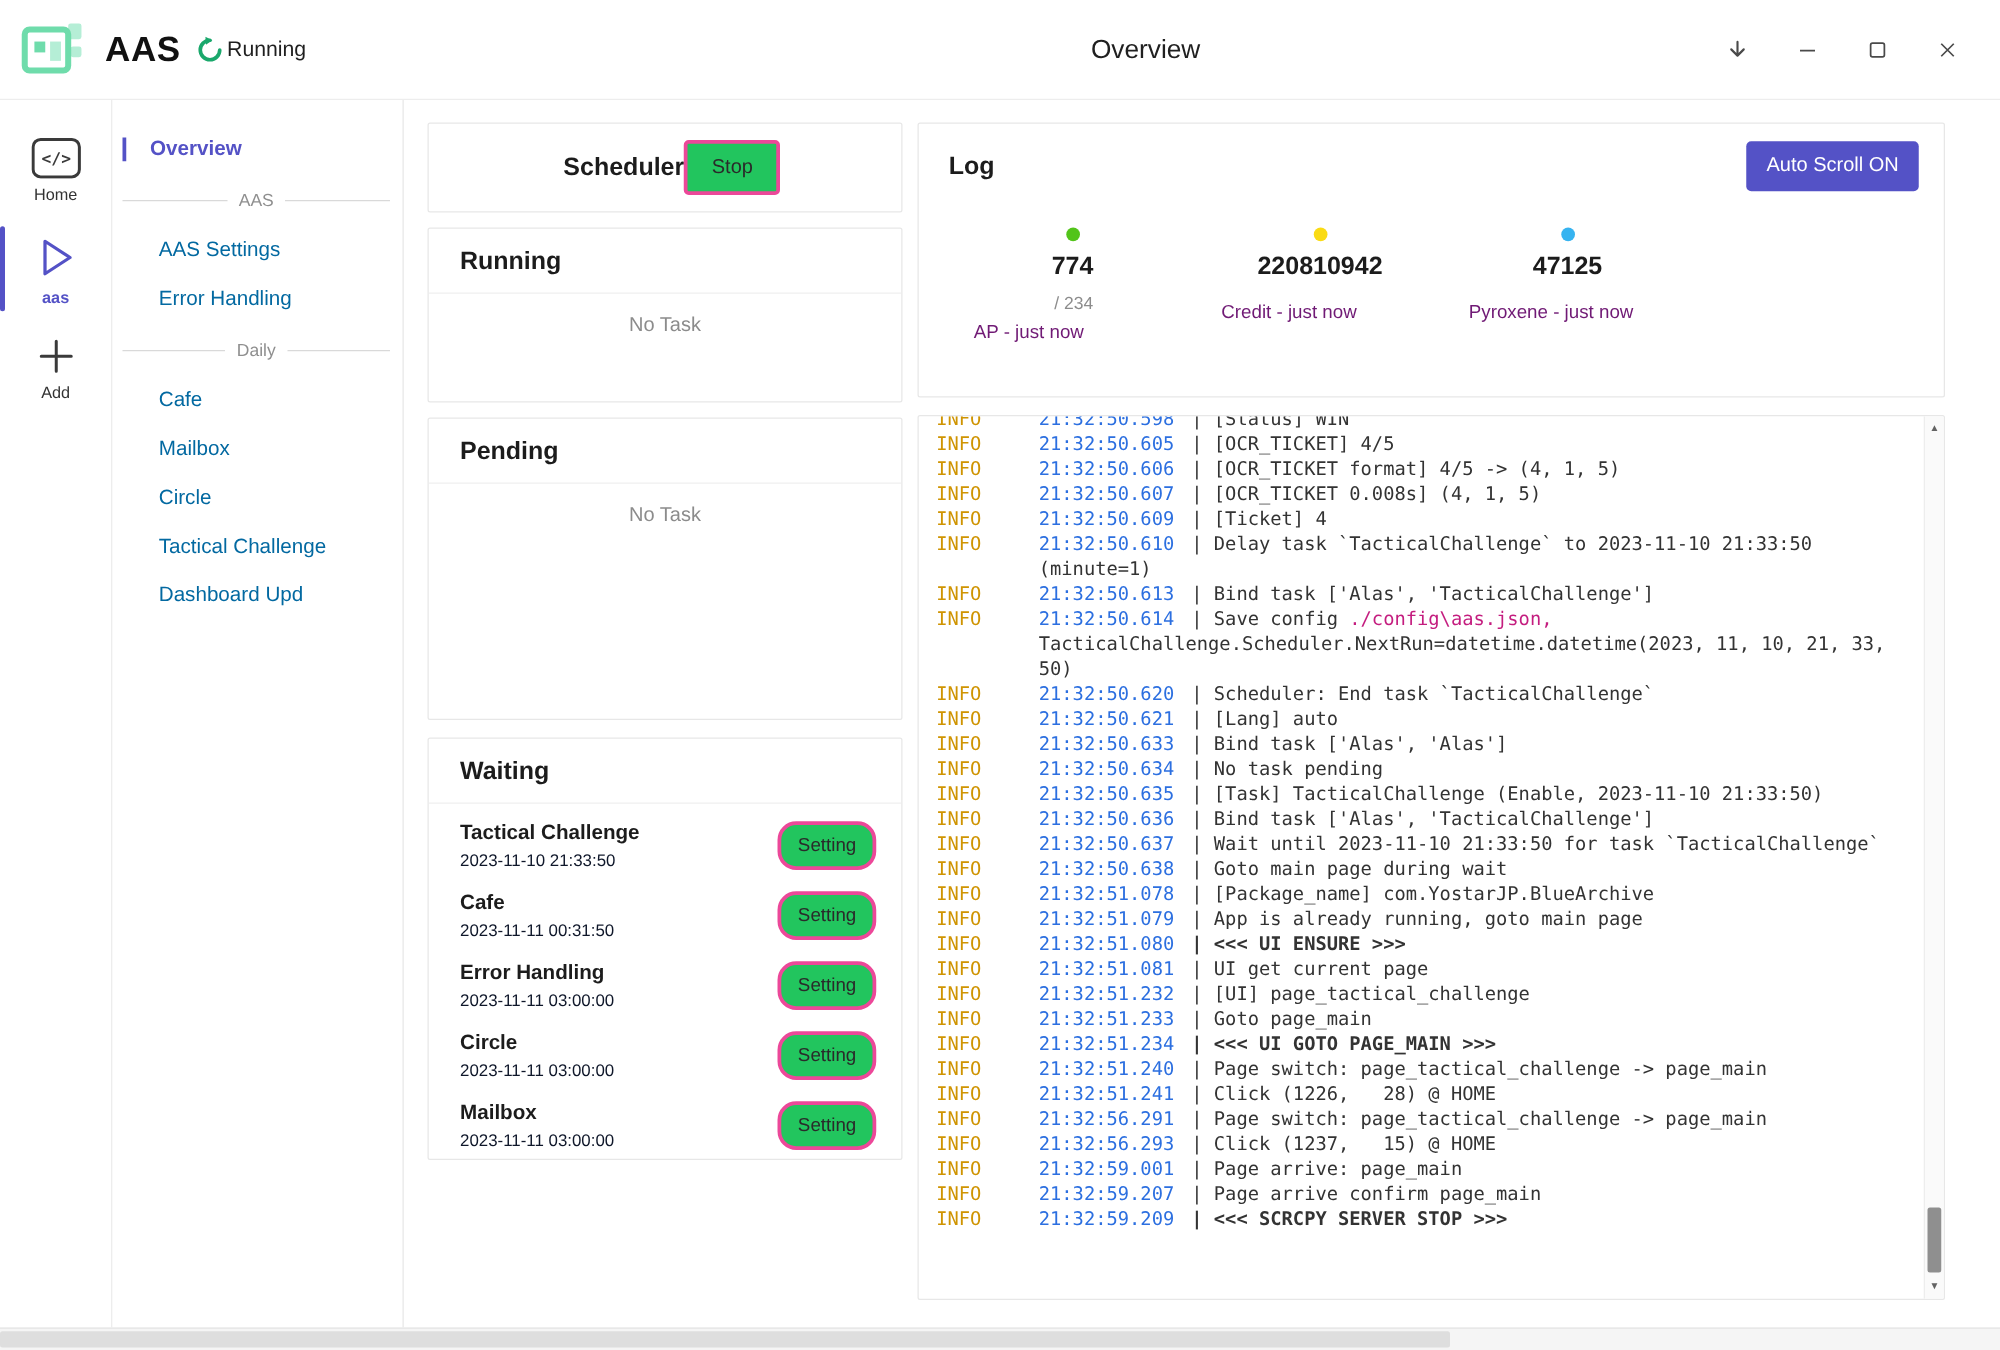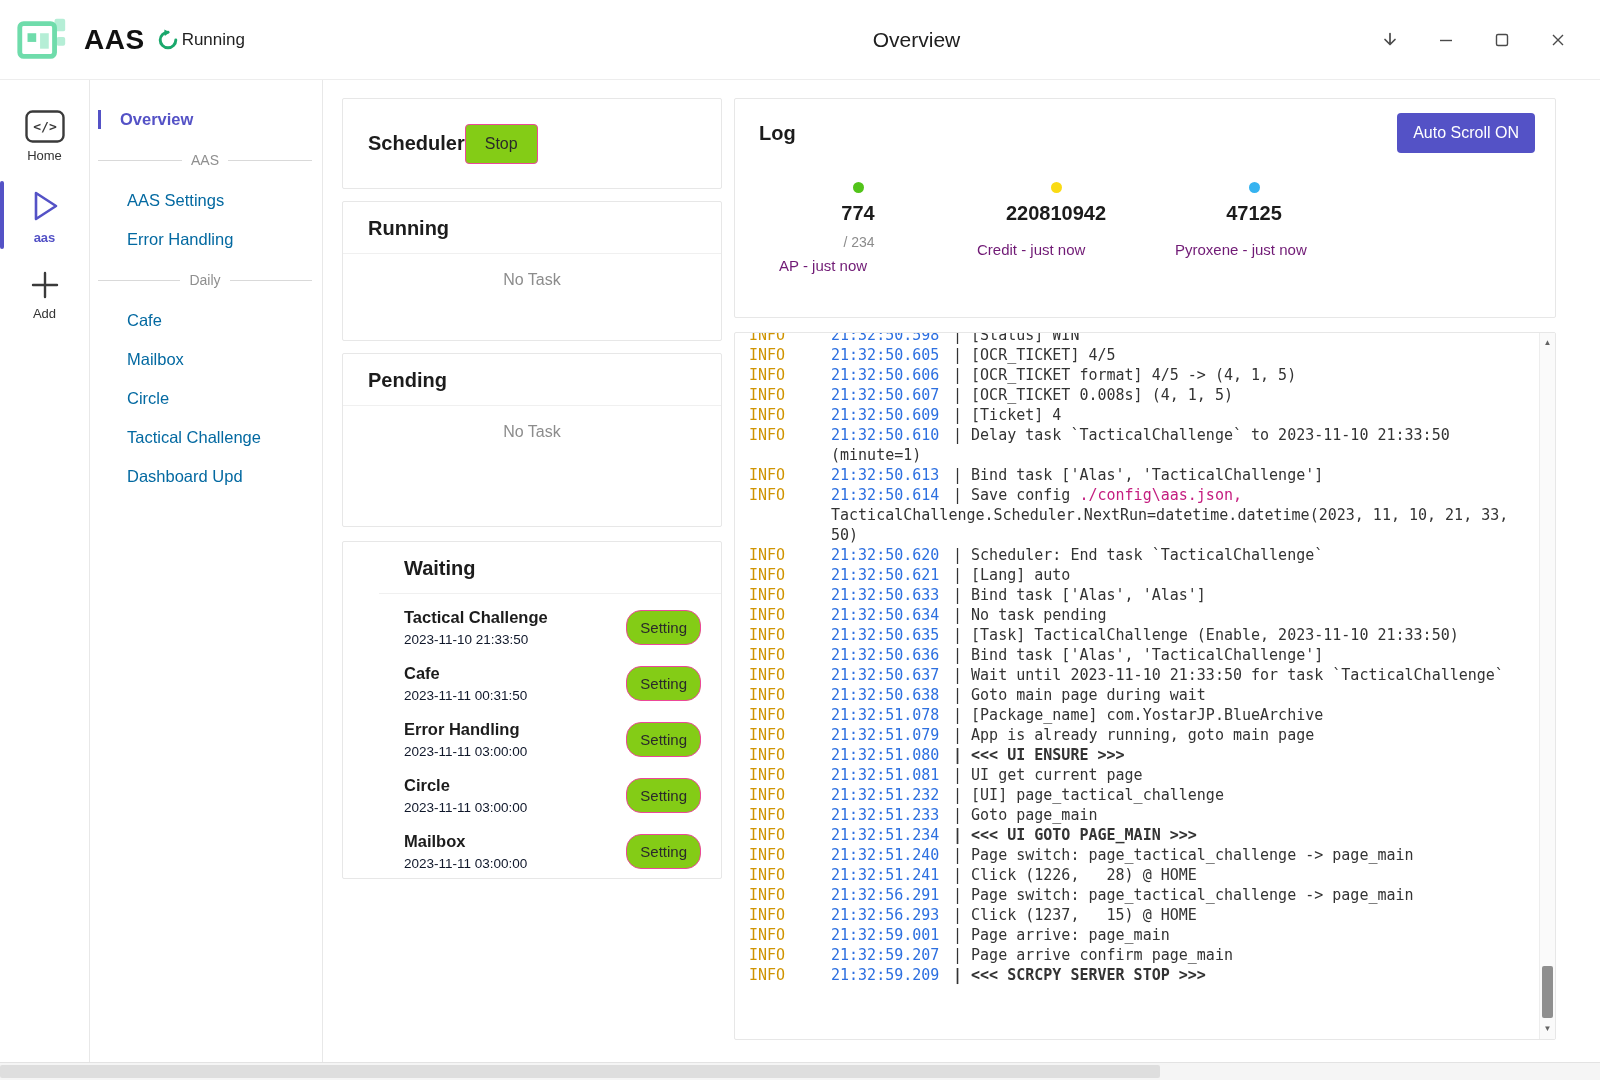--- a/index.html
+++ b/index.html
@@ -39,27 +39,27 @@
   .menu-divider{display:flex;align-items:center;gap:9px;padding:13px 10px 13px 8px;color:#8f8f8f;font-size:14px;}
   .dline{flex:1;height:1px;background:#d9d9d9;}
 
   .content{flex:1;display:flex;gap:12px;padding:18px 44px 22px 19px;min-width:0;}
   .col-left{width:380px;flex:none;display:flex;flex-direction:column;}
   .col-right{flex:1;display:flex;flex-direction:column;min-width:0;}
 
   .card{background:#fff;border:1px solid #e7e7e7;border-radius:2px;}
   .card-title{font-size:20px;font-weight:700;color:#1c1c1c;}
 
-  .card-scheduler{height:91px;flex:none;display:flex;align-items:center;justify-content:flex-start;padding:0 14px 0 25px;margin-bottom:12px;}
-  .btn-outline{background:#84cc16;border:1px solid #ec4899;border-radius:4px;font-family:inherit;font-size:16px;color:#2a2a2a;padding:10px 19px;cursor:pointer;}
+  .card-scheduler{height:72px;flex:none;display:flex;align-items:center;justify-content:center;padding:0 14px 0 25px;margin-bottom:12px;}
+  .btn-outline{background:#22c55e;border:3px solid #ec4899;border-radius:4px;font-family:inherit;font-size:16px;color:#2a2a2a;padding:10px 19px;cursor:pointer;}
   .card-running{height:140px;flex:none;margin-bottom:12px;}
   .card-head{padding:15px 25px 13px;border-bottom:1px solid #f0f0f0;}
   .empty-text{text-align:center;color:#8c8c8c;font-size:16px;padding-top:17px;}
-  .card-pending{height:174px;flex:none;margin-bottom:14px;}
-  .card-waiting{height:338px;flex:none;overflow:hidden;padding-left:36px;}
+  .card-pending{height:242px;flex:none;margin-bottom:14px;}
+  .card-waiting{height:338px;flex:none;overflow:hidden;}
   .wait-list{padding:5px 20px 0 25px;}
   .wait-row{display:flex;align-items:center;justify-content:space-between;padding:9px 0 8px;}
   .wait-name{font-size:16.5px;font-weight:700;color:#1c1c1c;}
   .wait-time{font-size:13.5px;color:#0f172a;margin-top:5px;}
   .btn-setting{padding:8px 13px;font-size:15px;border-radius:15px;}
 
   .card-loghead{height:220px;flex:none;margin-bottom:14px;padding:14px 20px 0 24px;}
   .loghead-top{display:flex;align-items:center;justify-content:space-between;}
   .btn-accent{background:var(--accent);color:#fff;border:none;border-radius:4px;font-family:inherit;font-size:16px;padding:11px 16px;cursor:pointer;}
   .stats{display:flex;margin-top:29px;}

